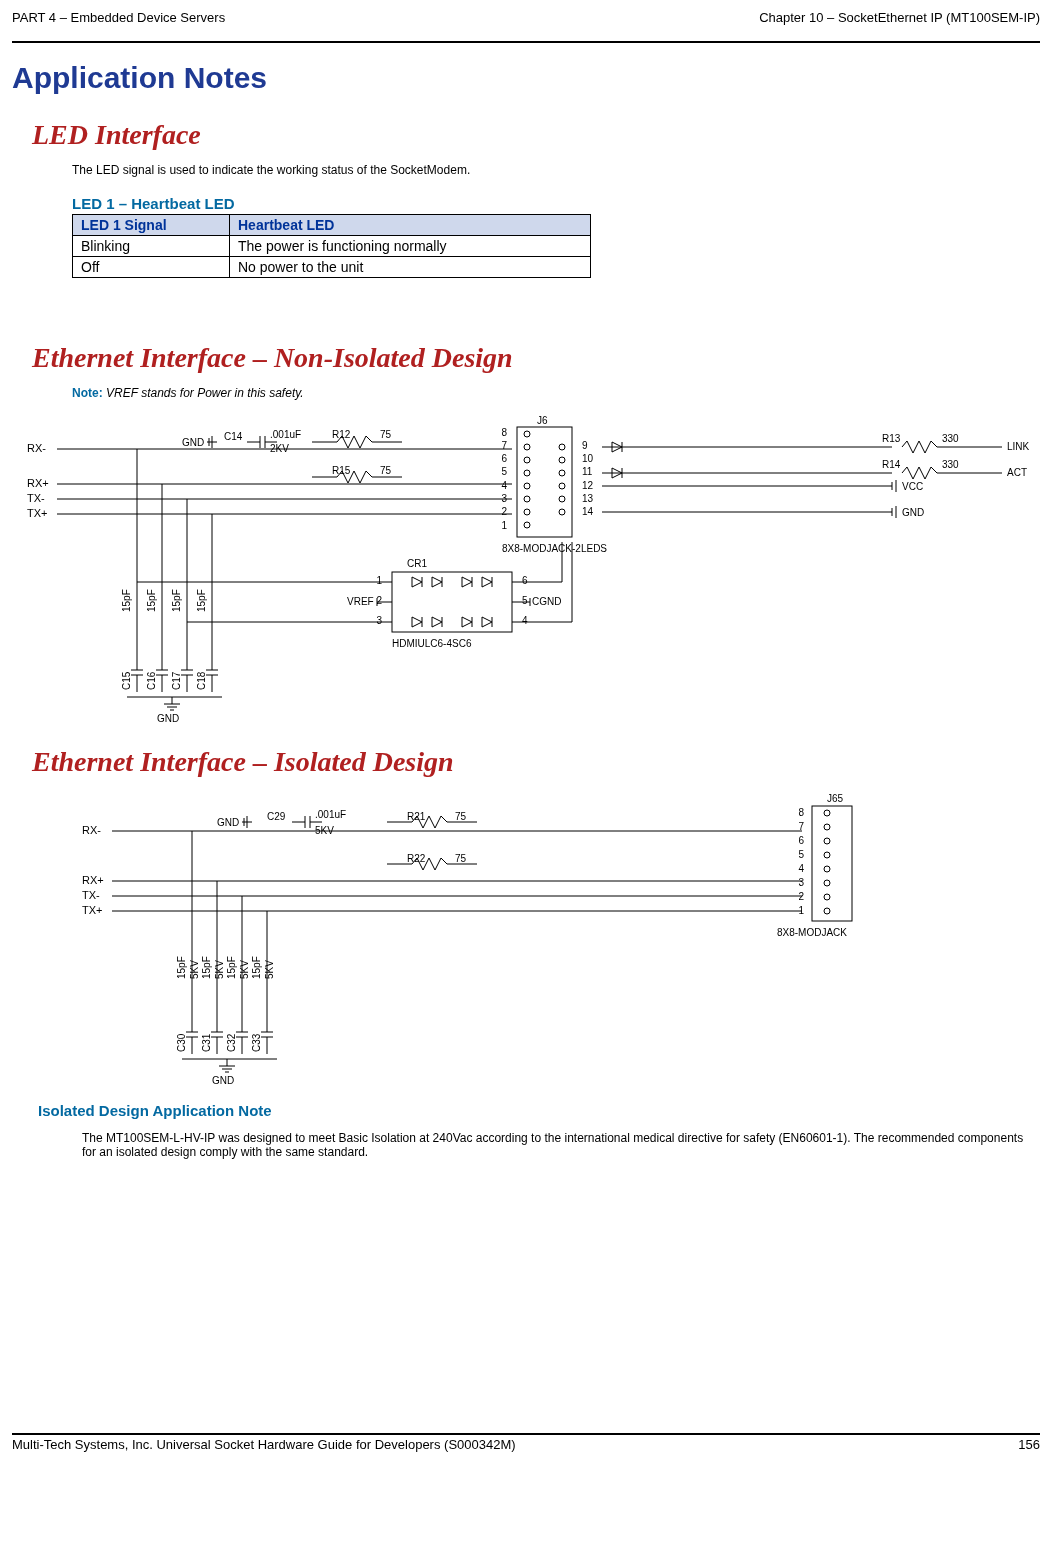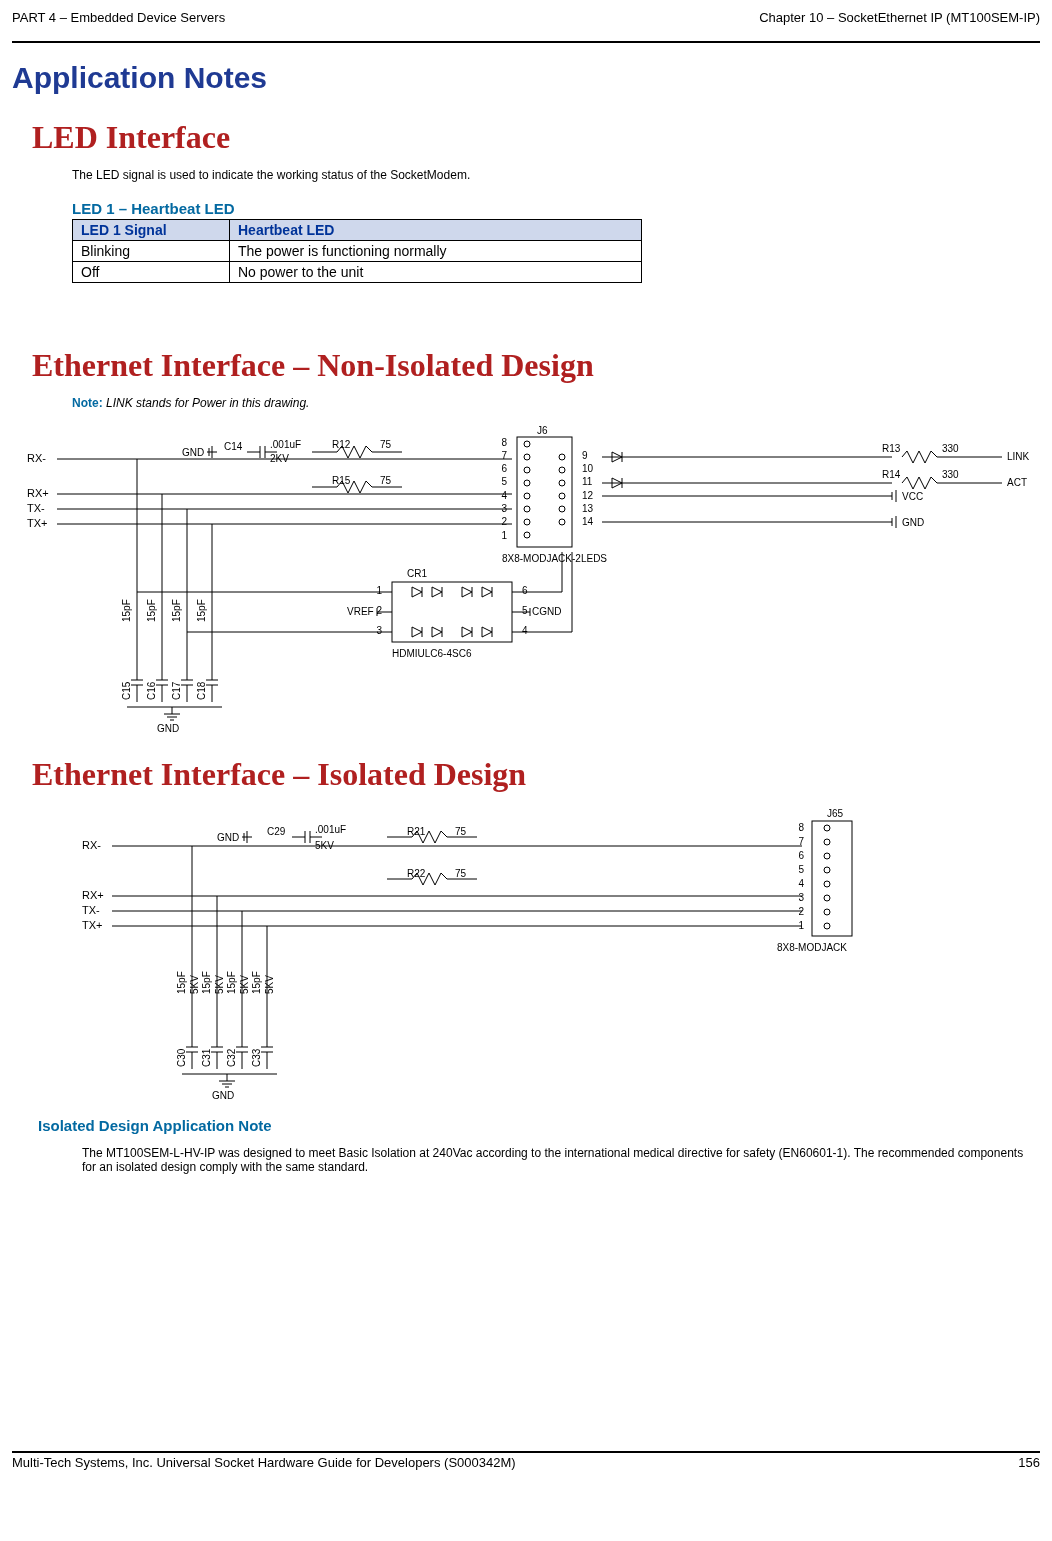--- a/index.html
+++ b/index.html
@@ -26,39 +26,40 @@
   }
   h1.title {
     font-family: Verdana, Geneva, sans-serif;
     font-weight: bold;
     color: #1f3a93;
     font-size: 30px;
     margin: 18px 0 10px 0;
   }
   h2.section {
     font-family: Georgia, 'Times New Roman', serif;
+    font-style: italic;
     font-weight: bold;
     color: #b02020;
-    font-size: 32px;
+    font-size: 28px;
     margin: 24px 0 4px 20px;
   }
   .body-text {
     margin-left: 60px;
     font-size: 12px;
   }
   .sub-heading {
     color: #0369a1;
     font-weight: bold;
     margin: 18px 0 2px 60px;
     font-size: 15px;
   }
   table.led {
     border-collapse: collapse;
     margin-left: 60px;
-    width: 570px;
+    width: 519px;
   }
   table.led th, table.led td {
     border: 1px solid #000;
     padding: 2px 8px;
     text-align: left;
     font-size: 14px;
   }
   table.led th {
     background: #cfd8ec;
     color: #003399;
@@ -71,21 +72,21 @@
   svg { display:block; }
   .svg-text { font-family: Arial, sans-serif; font-size: 11px; }
   .svg-text-sm { font-family: Arial, sans-serif; font-size: 10px; }
   .footer {
     display: flex;
     justify-content: space-between;
     font-size: 13px;
     border-top: 2px solid #000;
     padding-top: 2px;
     position: absolute;
-    bottom: 10px;
+    bottom: 28px;
     left: 12px;
     right: 12px;
   }
 </style>
 </head>
 <body>
 
 <div class="page">
   <div class="hdr-row">
     <span>PART 4 – Embedded Device Servers</span>
@@ -113,21 +114,21 @@
       <td>No power to the unit</td>
     </tr>
   </tbody>
     </table>
 
   <div style="height:40px"></div>
 
   <h2 class="section">Ethernet Interface – Non-Isolated Design</h2>
   <p class="body-text">
     <span class="note-label">Note:</span>
-    <span style="font-style:italic"> LINK stands for Power in this drawing.</span>
+    <span style="font-style:italic"> VREF stands for Power in this safety.</span>
   </p>
 
   <div class="diagram-wrap">
     <svg width="1040" height="310">
 
       <text x="15" y="40" class="svg-text">RX-</text>
       <line x1="45" y1="37" x2="500" y2="37" stroke="#000"></line>
       <text x="15" y="75" class="svg-text">RX+</text>
       <line x1="45" y1="72" x2="500" y2="72" stroke="#000"></line>
       <text x="15" y="90" class="svg-text">TX-</text>

